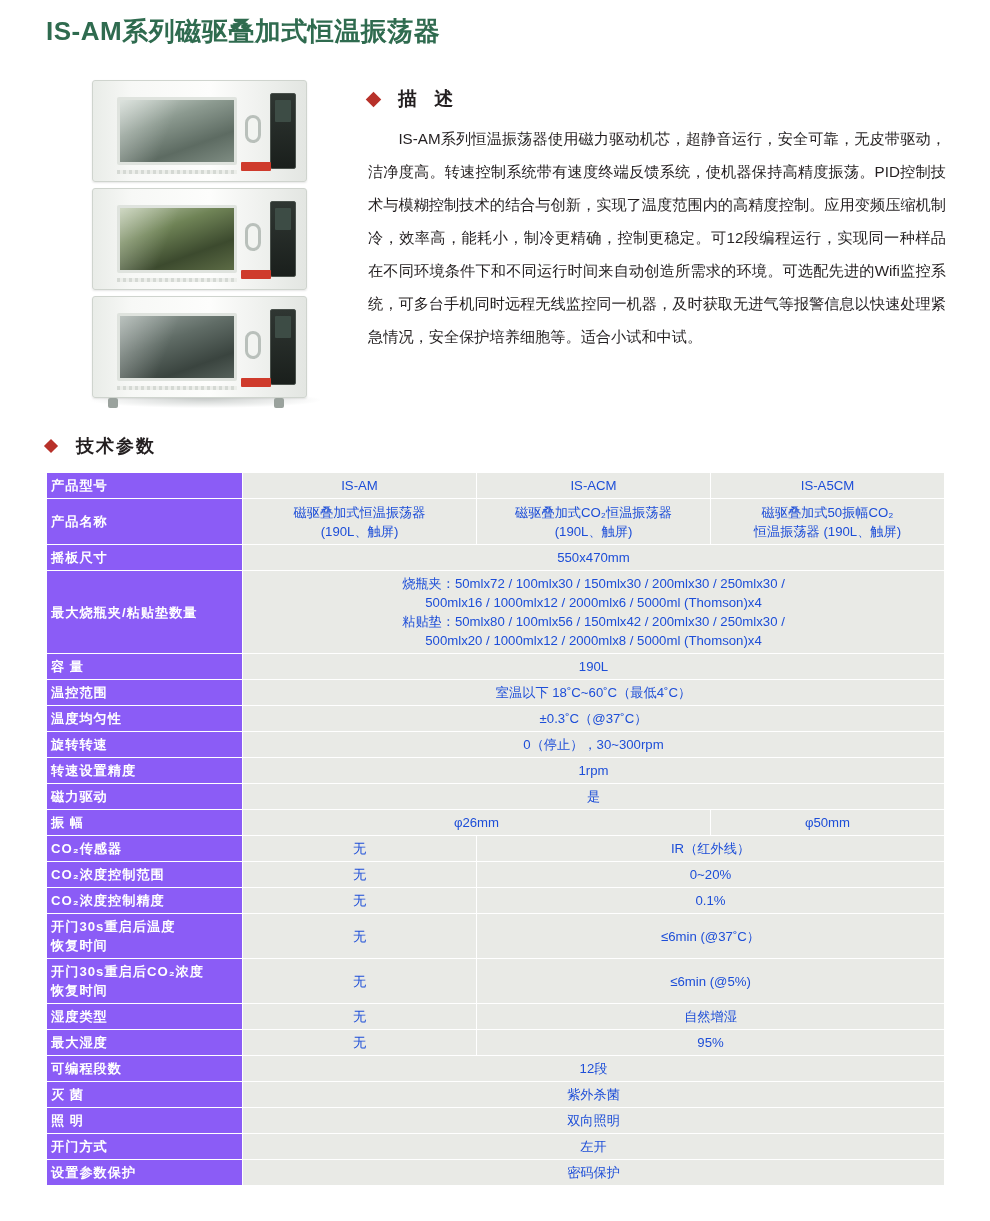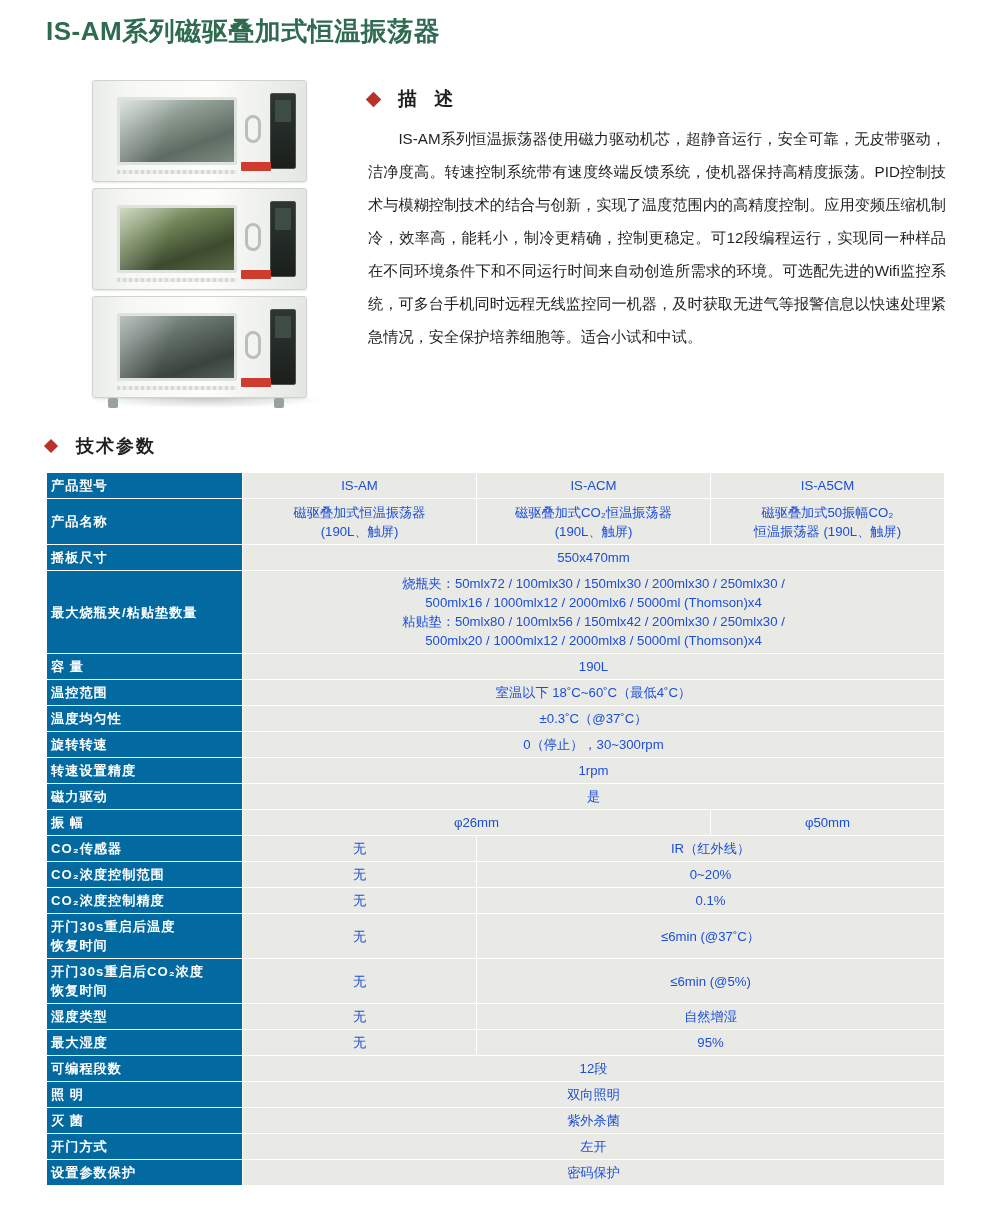--- a/index.html
+++ b/index.html
@@ -196,21 +196,21 @@
     font-size: 13.2px;
   }
   table.spec td {
     border: 1px solid #ffffff;
     padding: 3px 4px;
     vertical-align: middle;
     line-height: 19px;
   }
   td.lbl {
     width: 196px;
-    background: #0369a1;
+    background: #8b5cf6;
     color: #ffffff;
     font-weight: bold;
     padding-left: 13px;
     letter-spacing: 1px;
     white-space: nowrap;
   }
   td.val {
     background: #e9eae6;
     text-align: center;
     color: #1d4ed8;
@@ -389,28 +389,28 @@
       <tr>
         <td class="lbl">最大湿度</td>
         <td class="val">无</td>
         <td class="val" colspan="2">95%</td>
       </tr>
       <tr>
         <td class="lbl">可编程段数</td>
         <td class="val" colspan="3">12段</td>
       </tr>
       <tr>
+        <td class="lbl">灭 菌</td>
+        <td class="val" colspan="3">紫外杀菌</td>
+      </tr>
+      <tr>
         <td class="lbl">照 明</td>
         <td class="val" colspan="3">双向照明</td>
       </tr>
       <tr>
-        <td class="lbl">灭 菌</td>
-        <td class="val" colspan="3">紫外杀菌</td>
-      </tr>
-      <tr>
         <td class="lbl">开门方式</td>
         <td class="val" colspan="3">左开</td>
       </tr>
       <tr>
         <td class="lbl">设置参数保护</td>
         <td class="val" colspan="3">密码保护</td>
       </tr>
     </tbody>
   </table>
 

